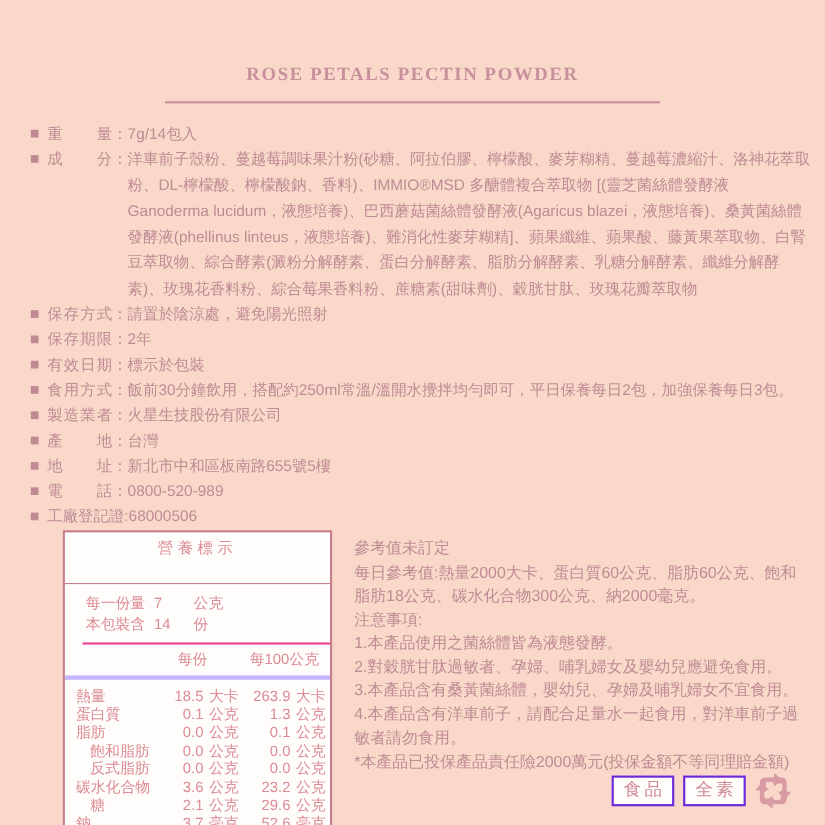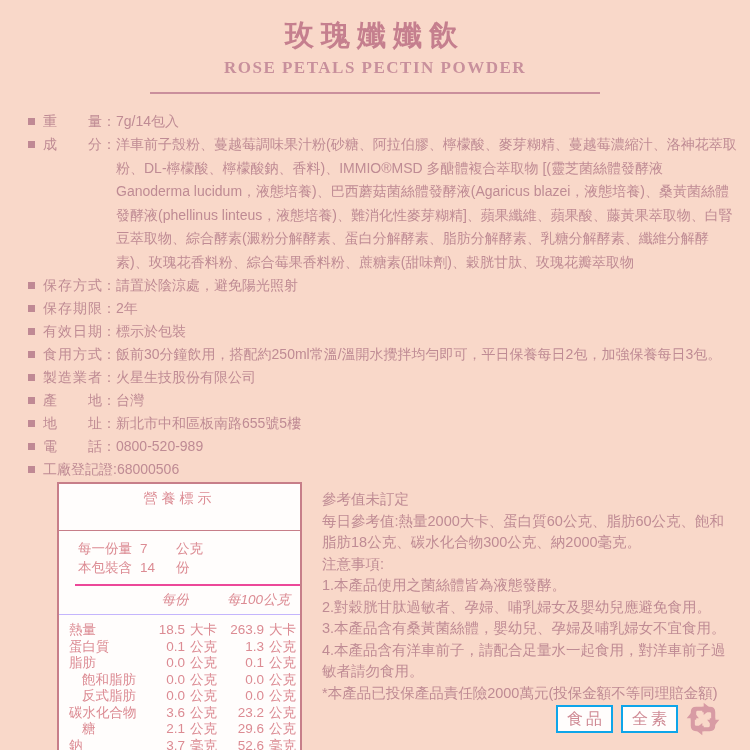--- a/index.html
+++ b/index.html
@@ -69,23 +69,22 @@
     padding:6px 0 22px 0;
     border-bottom:1px solid #c77e89;
     font-size:14px;
   }
   .nut-serving{padding:8px 12px 7px 3px;border-bottom:2px solid #ec4899;margin-left:16px;}
   .serv-row{display:grid;grid-template-columns:62px 36px auto;line-height:19px;}
   .nut-header{
     display:grid;
     grid-template-columns:70px 72px 79px;
     padding:5px 12px 5px 10px;
-    border-bottom:1px solid #c4b5fd;
+    border-bottom:4px solid #c4b5fd;
     line-height:18px;
-    font-style:italic;
   }
   .nut-header .h1{text-align:center;}
   .nut-header .h2{text-align:right;}
   .nut-rows{padding:7px 12px 8px 10px;}
   .nut-row{
     display:grid;
     grid-template-columns:82px 34px 34px 45px 26px;
     line-height:16.5px;
   }
   .nut-row .lbl{white-space:nowrap;}
@@ -97,37 +96,36 @@
     position:absolute;top:489px;left:322px;width:412px;
     font-size:14.5px;line-height:21.5px;
   }
   .ref-col p{margin:0;}
   
   .badges{
     position:absolute;top:702px;left:556px;
     display:flex;align-items:center;gap:8px;
   }
   .badge{
-    border:2px solid #0ea5e9;
+    border:2px solid #6d28d9;
     background:#fffdfc;
     color:#cf8a94;
     font-size:16px;
     letter-spacing:3px;
     padding:2px 6px 3px 9px;
     line-height:19px;
     text-align:right;
   }
   .recycle{width:34px;height:34px;display:block;}
 </style>
 </head>
 <body>
 
 <div class="page">
 
-  <div class="hdr-title">玫瑰孅孅飲</div>
   <div class="hdr-sub">ROSE PETALS PECTIN POWDER</div>
   <div class="hdr-divider"></div>
 
   <div class="info-list">
 
     <div class="info-row">
       <span class="bullet"></span>
       <span class="info-label">重量</span>
       <span class="info-colon">：</span>
       <span class="info-value">7g/14包入</span>

